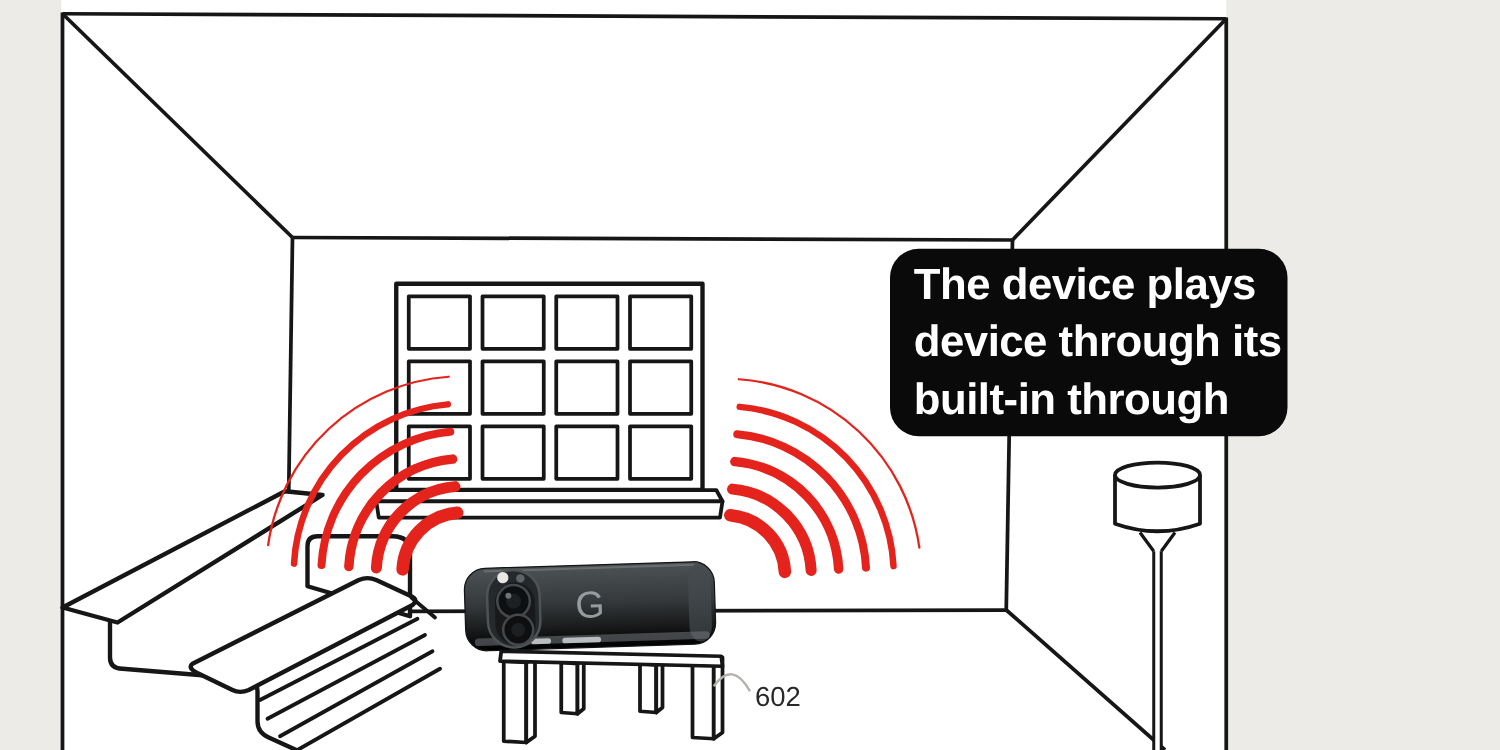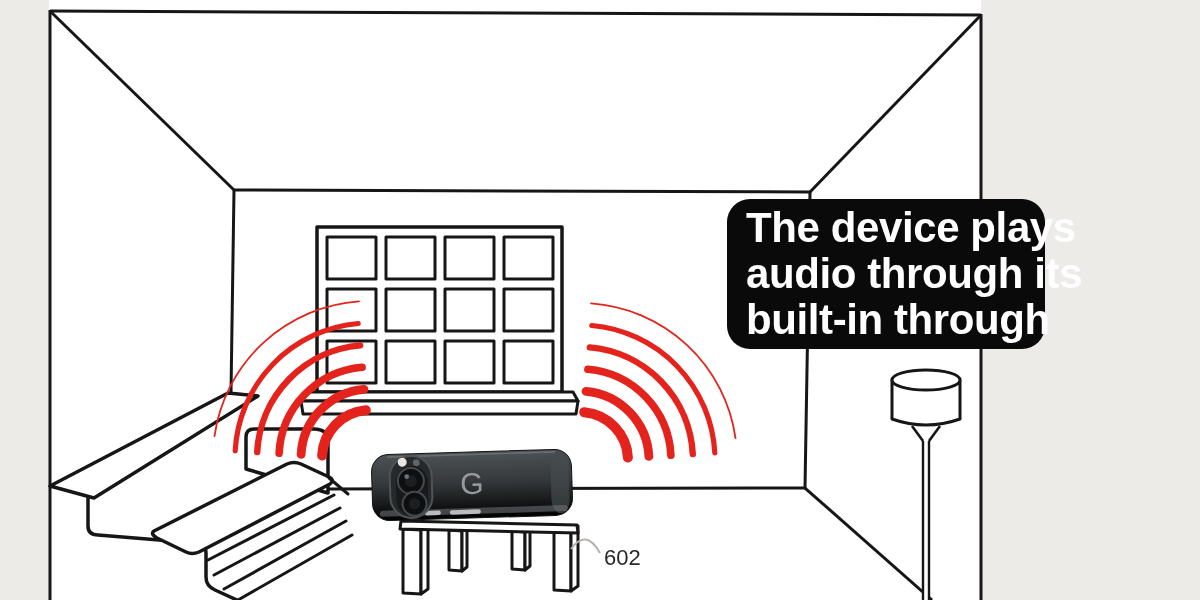--- a/index.html
+++ b/index.html
@@ -1,22 +1,22 @@
 <!DOCTYPE html>
 <html><head>
 <meta charset="utf-8">
 <style>
   html,body{margin:0;padding:0;background:#ecebe7;}
   .stage{position:relative;width:1200px;height:600px;overflow:hidden;
          font-family:"Liberation Sans",sans-serif;background:#ecebe7;}
   .stage svg{position:absolute;left:0;top:0;}
   .callout{
-    position:absolute;left:727px;top:199px;width:318px;height:150px;
+    position:absolute;left:712px;top:199px;width:318px;height:150px;
     box-sizing:border-box;background:#0a0a0a;border-radius:23px;
-    color:#ffffff;font-weight:700;font-size:42px;line-height:46px;
+    color:#ffffff;font-weight:700;font-size:35px;line-height:46px;
     letter-spacing:-0.4px;display:flex;flex-direction:column;
     justify-content:center;padding:4px 19px;white-space:nowrap;
   }
   .svgtext{font-family:"Liberation Sans",sans-serif;}
 </style>
 </head>
 <body>
 
 <div class="stage">
 
@@ -140,17 +140,17 @@
   </g>
 
   <g>
     <path d="M 571,549 Q 586,528 600,553" stroke="#b5b2ad" stroke-width="2" fill="none"></path>
     <text x="604" y="565" font-size="22" fill="#2b2927" class="svgtext">602</text>
   </g>
 </svg>
 
 <div class="callout">
   <div>The device plays</div>
-  <div>audio through its</div>
+  <div>device through its</div>
   <div>built-in through</div>
 </div>
 
 </div>
 
 </body></html>

